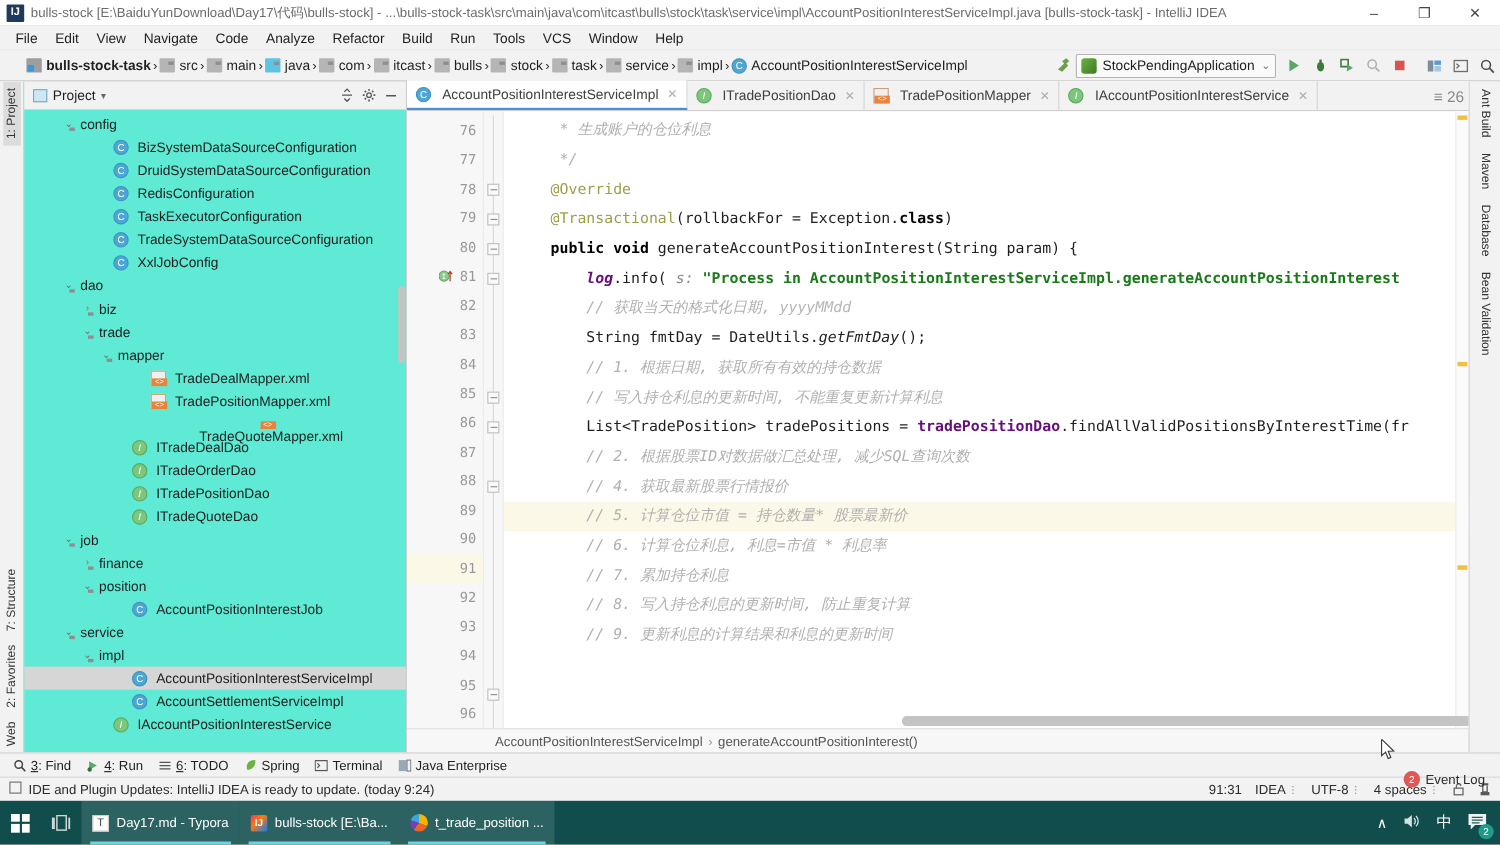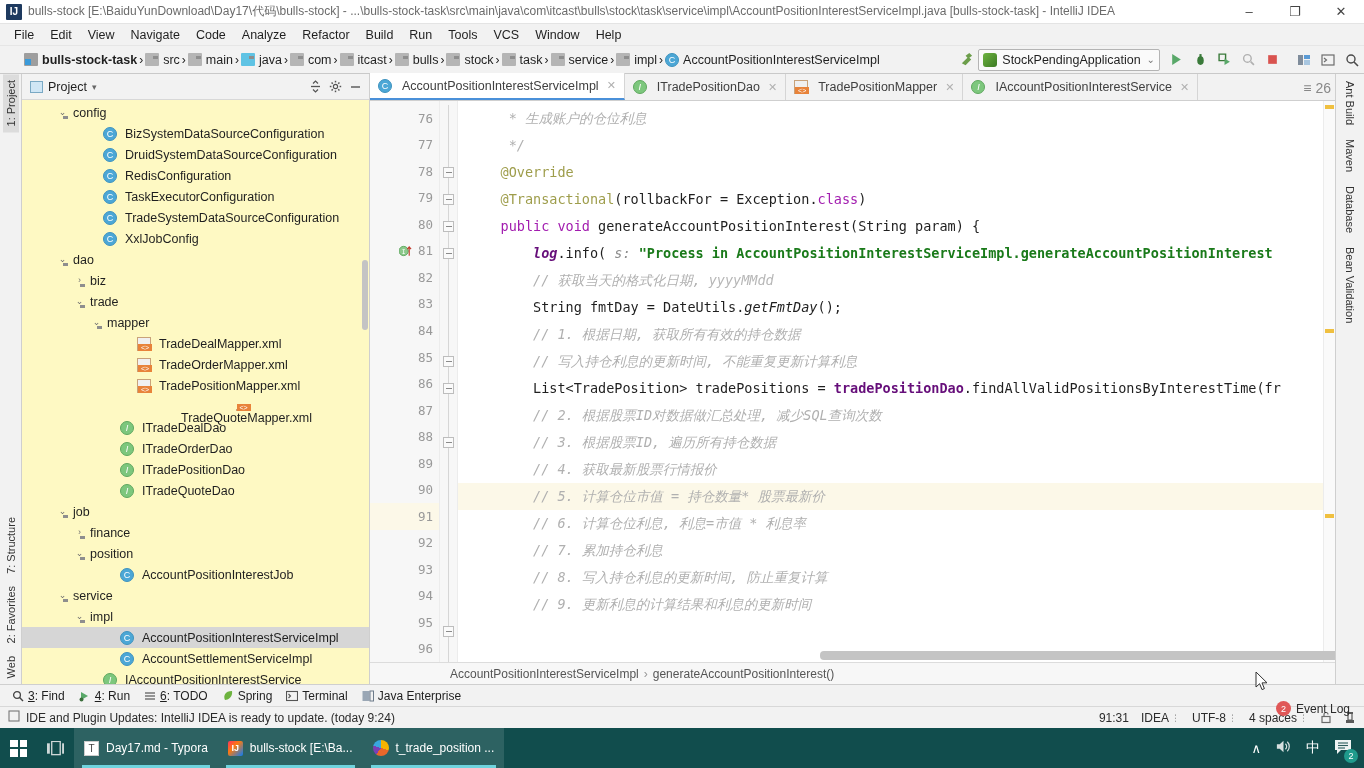--- a/index.html
+++ b/index.html
@@ -69,21 +69,21 @@
   .vtab { writing-mode:vertical-rl; transform:rotate(180deg); font-size:11px; color:#333;
           padding:6px 2px; display:flex;align-items:center;gap:4px;white-space:nowrap;}
   .vtab.active { background:#dcdcdc; }
   .lstripe .top,.lstripe .bot{display:flex;flex-direction:column;align-items:center;}
   .rstripe { width:29px;background:#f2f2f2;border-left:1px solid #cfcfcf;
              display:flex;flex-direction:column;align-items:center;}
   .rvtab { writing-mode:vertical-rl; font-size:11px;color:#333;padding:7px 3px;
            display:flex;align-items:center;gap:4px;white-space:nowrap;}
 
   
-  .project { width:348px; background:#fef9c3; display:flex;flex-direction:column;
+  .project { width:348px; background:#5eead4; display:flex;flex-direction:column;
              border-right:1px solid #cfcfcf; min-width:0;}
   .proj-header { height:26px;background:#f2f2f2;display:flex;align-items:center;
                  padding:0 4px 0 8px;border-bottom:1px solid #d8d8d8;}
   .proj-header .title { font-size:12.5px; flex:1; display:flex;align-items:center;gap:5px;}
   .proj-header .pic { width:13px;height:12px;background:#cfe6f5;border:1px solid #7aa9c4;}
   .hdr-btn { width:20px;height:20px;display:flex;align-items:center;justify-content:center;color:#555;}
   .tree { flex:1; overflow:hidden; position:relative; padding-top:2px;}
   .trow { height:21px; display:flex; align-items:center; white-space:nowrap; font-size:12.5px; padding-right:4px;}
   .trow.sel { background:#d6d6d6; }
   .twist { width:13px;height:13px;display:inline-block;color:#6e6e6e;font-size:9px;
@@ -113,21 +113,21 @@
   .foldline { position:absolute; left:8px; top:4px; bottom:0; width:1px; background:#d6d6d6; }
   .foldbox { position:absolute; left:3px; width:11px;height:11px;border:1px solid #bdbdbd;
              background:#fafafa; }
   .foldbox:before{content:"";position:absolute;left:2px;top:4px;width:6px;height:1px;background:#8a8a8a;}
   .code { flex:1; position:relative; padding-top:4px; overflow:hidden;
           font-family:"DejaVu Sans Mono", monospace; font-size:13.5px;}
   .cline { height:27px; line-height:27px; white-space:pre; padding-left:10px;}
   .cline.hl { background:#fcf8e8; }
   .cm   { color:#b0b0b0; font-style:italic; }
   .cmz  { color:#b7b7b7; font-style:italic; }
-  .kw   { color:#a21caf; font-weight:normal; }
+  .kw   { color:#000000; font-weight:bold; }
   .ann  { color:#9e9d4b; }
   .str  { color:#1a7a1a; font-weight:bold; }
   .fld  { color:#660e7a; font-weight:bold; font-style:italic;}
   .var  { color:#660e7a; font-weight:bold; }
   .hint { color:#8c8c8c; font-style:italic; }
   .plain{ color:#1f1f1f;margin-top:24px; }
   .code-hscroll{position:absolute;left:0;bottom:0;height:9px;background:#c4c4c4;border-radius:4px;}
   .code-errstripe{ position:absolute;right:0;top:0;bottom:0;width:12px;background:#fafafa;
                    border-left:1px solid #ececec;}
   .stripe-mark{position:absolute;right:1px;width:9px;height:4px;}
@@ -445,25 +445,20 @@
             <span class="tlabel">mapper</span>
           </div>
           <div class="trow" style="padding-left: 102px;">
             <span class="twist"></span>
             <span class="ic-xml"></span>
             <span class="tlabel">TradeDealMapper.xml</span>
           </div>
           <div class="trow" style="padding-left: 102px;">
             <span class="twist"></span>
             <span class="ic-xml"></span>
-            <span class="tlabel">TradeOrderMapper.xml</span>
-          </div>
-          <div class="trow" style="padding-left: 102px;">
-            <span class="twist"></span>
-            <span class="ic-xml"></span>
             <span class="tlabel">TradePositionMapper.xml</span>
           </div>
           <div class="trow" style="padding-left: 102px; flex-direction: column;">
             <span class="twist"></span>
             <span class="ic-xml"></span>
             <span class="tlabel">TradeQuoteMapper.xml</span>
           </div>
           <div class="trow" style="padding-left: 85px;">
             <span class="twist"></span>
             <span class="ic-iface">I</span>
@@ -647,21 +642,20 @@
             <div class="cline"><span class="ann">    @Override</span></div>
             <div class="cline"><span class="ann">    @Transactional</span><span class="plain">(rollbackFor = Exception.</span><span class="kw">class</span><span class="plain">)</span></div>
             <div class="cline"><span class="kw">    public void </span><span class="plain">generateAccountPositionInterest(String param) {</span></div>
             <div class="cline"><span class="fld">        log</span><span class="plain">.info(</span><span class="hint"> s:</span><span class="str"> "Process in AccountPositionInterestServiceImpl.generateAccountPositionInterest</span></div>
             <div class="cline"><span class="cm">        // 获取当天的格式化日期,</span><span class="cmz"> yyyyMMdd</span></div>
             <div class="cline"><span class="plain">        String fmtDay = DateUtils.</span><span class="plain" style="font-style: italic;">getFmtDay</span><span class="plain">();</span></div>
             <div class="cline"><span class="cm">        // 1. 根据日期, 获取所有有效的持仓数据</span></div>
             <div class="cline"><span class="cm">        // 写入持仓利息的更新时间, 不能重复更新计算利息</span></div>
             <div class="cline"><span class="plain">        List&lt;TradePosition&gt; tradePositions = </span><span class="var">tradePositionDao</span><span class="plain">.findAllValidPositionsByInterestTime(fr</span></div>
             <div class="cline"><span class="cm">        // 2. 根据股票ID对数据做汇总处理, 减少SQL查询次数</span></div>
-            <div class="cline"><span class="cm">        // 3. 根据股票ID, 遍历所有持仓数据</span></div>
             <div class="cline"><span class="cm">        // 4. 获取最新股票行情报价</span></div>
             <div class="cline hl"><span class="cm">        // 5. 计算仓位市值 = 持仓数量* 股票最新价</span></div>
             <div class="cline"><span class="cm">        // 6. 计算仓位利息, 利息=市值 * 利息率</span></div>
             <div class="cline"><span class="cm">        // 7. 累加持仓利息</span></div>
             <div class="cline"><span class="cm">        // 8. 写入持仓利息的更新时间, 防止重复计算</span></div>
             <div class="cline"><span class="cm">        // 9. 更新利息的计算结果和利息的更新时间</span></div>
             <div class="cline"><span class="plain"></span></div>
           </div>
         <div class="code-errstripe">
           <div class="stripe-mark" style="top:4px;background:#f0c040"></div>

